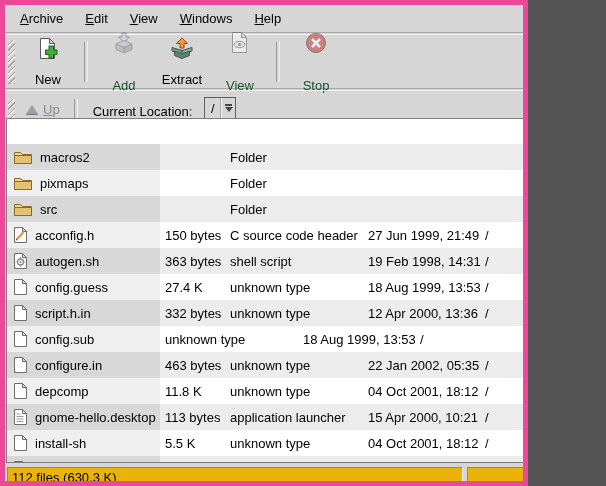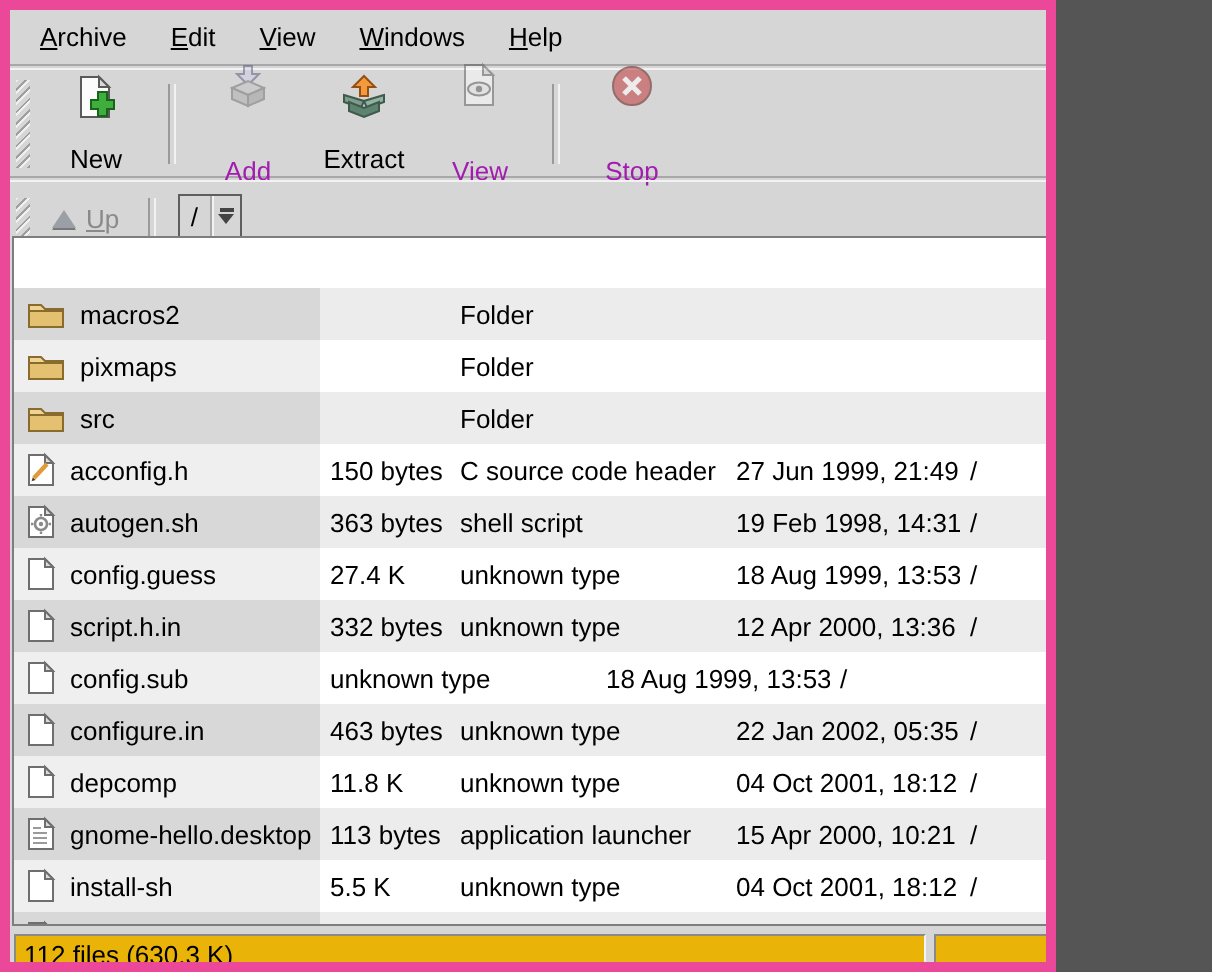--- a/index.html
+++ b/index.html
@@ -18,21 +18,21 @@
   
   .toolbar{position:absolute;left:0;top:29px;width:604px;height:55px;display:flex;align-items:center;
     box-sizing:border-box;border-top:1px solid #f2f2f2;border-bottom:1px solid #a8a8a8;}
   .grip{width:7px;height:44px;margin:0 4px 0 3px;
     background:repeating-linear-gradient(135deg,#f0f0f0 0 1px,#d6d6d6 1px 3px,#9f9f9f 3px 4px);}
   .grip.short{height:20px;}
   .tbtn{display:flex;flex-direction:column;align-items:center;justify-content:center;
     min-width:48px;padding:2px 5px;gap:11px;}
   .tbtn .ticon{height:26px;display:flex;align-items:center;}
   .tbtn .tlabel{font-size:13px;line-height:14px;}
-  .tbtn.disabled .tlabel{color:#a21caf;margin-top:12px;}
+  .tbtn.disabled .tlabel{color:#14532d;margin-top:12px;}
   .tsep{width:2px;height:40px;margin:0 7px;border-left:1px solid #9a9a9a;border-right:1px solid #f2f2f2;}
   .tsep.short{height:20px;}
   
   .locbar{position:absolute;left:0;top:85px;width:604px;height:29px;display:flex;align-items:flex-end;
     box-sizing:border-box;border-top:1px solid #f2f2f2;}
   .upbtn{display:flex;align-items:center;gap:5px;padding:2px 7px;color:#8a8a8a;}
   .upbtn .ulabel{display:block;}
   .upbtn .ulabel::first-letter{text-decoration:underline;}
   .uptri{width:0;height:0;border-left:6px solid transparent;border-right:6px solid transparent;
     border-bottom:9px solid #9aa0a6;filter:drop-shadow(0 1px 0 #777);}
@@ -175,20 +175,21 @@
     </div>
   </div>
 
   <div class="locbar">
     <div class="grip short"></div>
     <div class="upbtn">
       <span class="uptri"></span>
       <span class="ulabel">Up</span>
     </div>
     <div class="tsep short"></div>
+    <span class="loclabel">Current Location:</span>
     <div class="combo">
       <div class="combo-value">/</div>
       <div class="combo-arrow">
         <span class="bar"></span>
           <span class="tri"></span>
       </div>
     </div>
   </div>
 
   <div class="list-frame">

